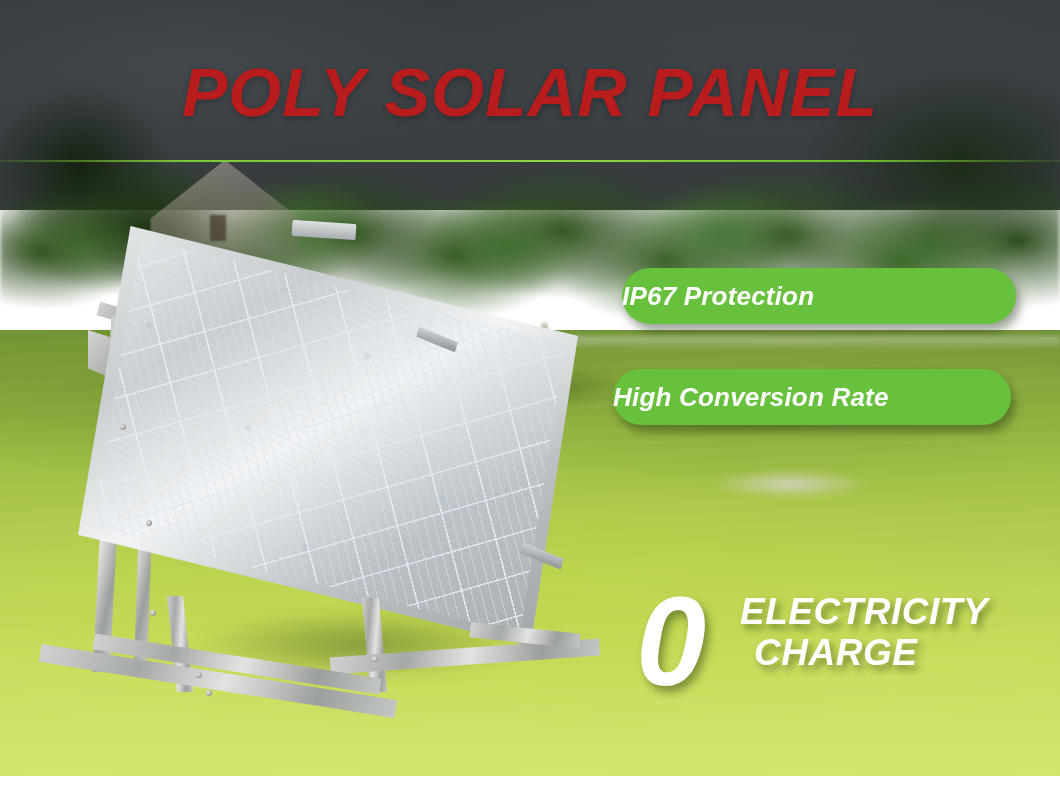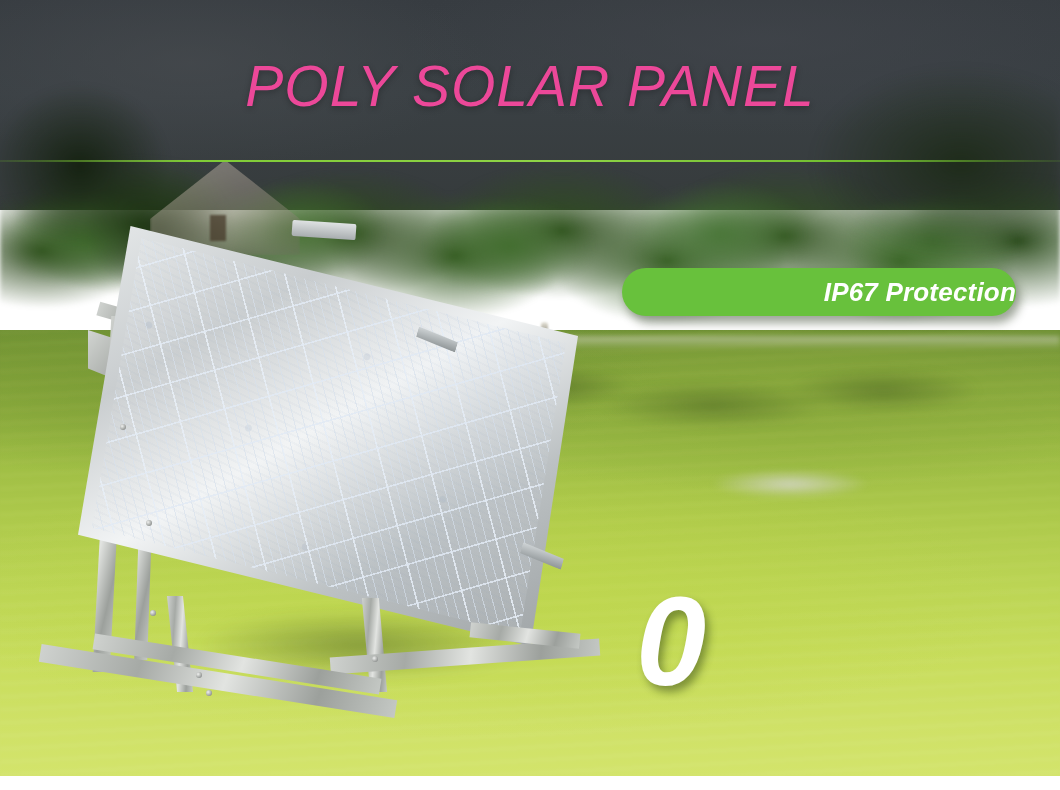--- a/index.html
+++ b/index.html
@@ -277,37 +277,37 @@
   .foot-right{ left:470px; top:628px; width:110px; height:15px; transform:rotate(6deg); }
   .knee{ left:180px; top:462px; width:64px; height:70px; transform:rotate(8deg); background:linear-gradient(120deg,#c2c6c2,#8f9490); clip-path:polygon(0 0,100% 22%,78% 100%,0 72%); }
   .gusset{ left:88px; top:330px; width:48px; height:52px; background:linear-gradient(130deg,#d2d5d2,#969a96); clip-path:polygon(0 0,100% 30%,70% 100%,0 74%); }
   .bolt{ position:absolute; width:6px; height:6px; border-radius:50%; background:radial-gradient(circle at 35% 35%,#f0f1ef,#6e7270); }
 
   
   .title{
     position:absolute;
     left:0; top:58px; width:100%;
     text-align:center;
-    font-size:57px;
+    font-size:68px;
     line-height:1;
-    font-weight:normal;
+    font-weight:bold;
     font-style:italic;
     letter-spacing:1px;
-    color:#ec4899;
+    color:#b91c1c;
     white-space:nowrap;
     text-shadow:0 2px 6px rgba(0,0,0,.28);
   }
 
   
   .pill{
     position:absolute;
     display:flex;
     align-items:center;
-    justify-content:flex-end;
-    height:48px;
+    justify-content:flex-start;
+    height:56px;
     background:#68c13c;
     border-radius:28px;
     color:#ffffff;
     font-size:26px;
     font-weight:bold;
     font-style:italic;
     letter-spacing:.2px;
     white-space:nowrap;
     box-shadow:4px 7px 10px rgba(24,40,12,.42);
   }
@@ -404,20 +404,27 @@
     <div class="bolt" style="left:206px;top:690px;"></div>
     <div class="bolt" style="left:372px;top:656px;"></div>
   </div>
 
   <div class="title">POLY SOLAR PANEL</div>
 
   <div class="pill pill-1">
     <span>IP67 Protection</span>
   </div>
 
+  <div class="pill pill-2">
+    <span>High Conversion Rate</span>
+  </div>
 
 
   <div class="zero-block">
     <div class="zero">0</div>
+    <div class="charge-lines">
+      <div class="l1">ELECTRICITY</div>
+      <div class="l2">CHARGE</div>
+    </div>
   </div>
 
   <div class="bottom-strip"></div>
 </div>
 
 </body></html>

